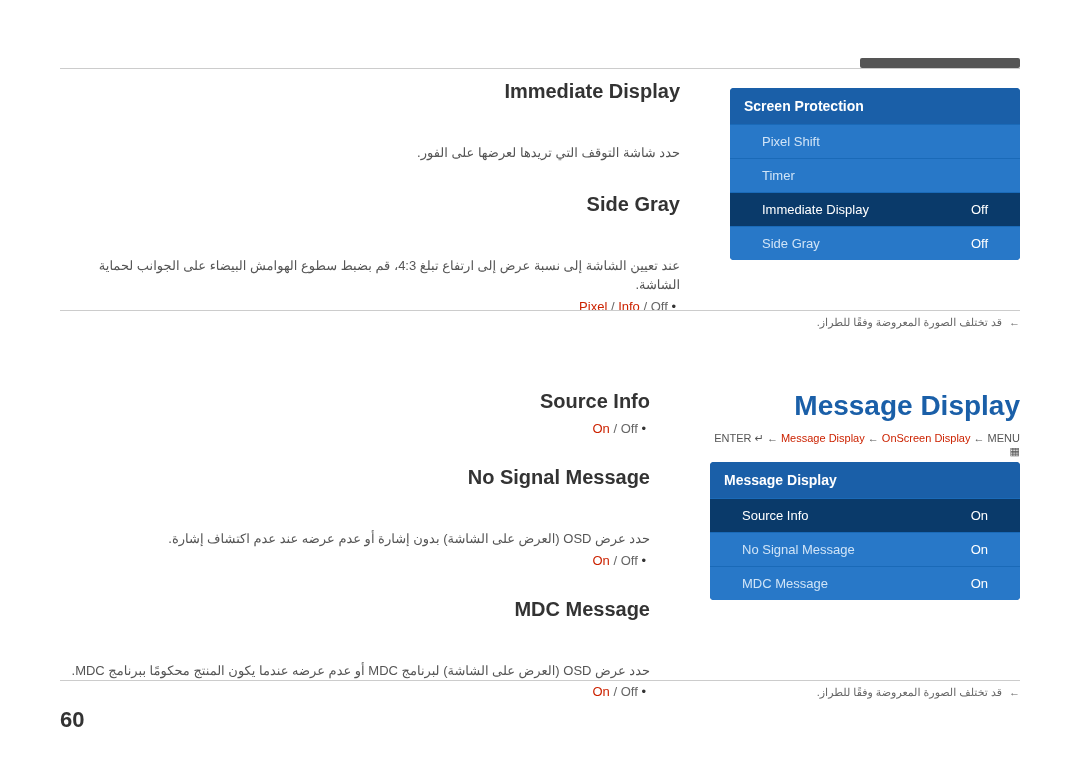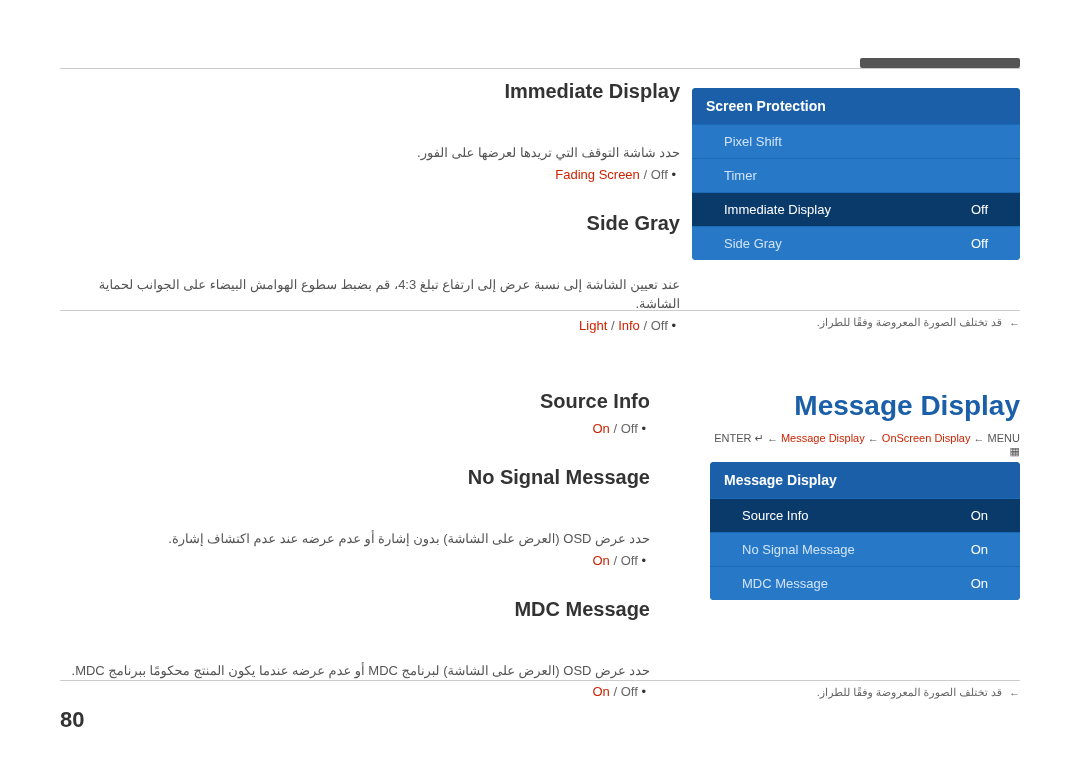--- a/index.html
+++ b/index.html
@@ -90,21 +90,21 @@
     .bullet {
       color: #333;
       margin-right: 4px;
     }
 
     
     .right-panel-top {
       position: absolute;
       top: 88px;
       right: 60px;
-      width: 328px;
+      width: 290px;
     }
 
     .menu-panel {
       background: #1a5fa8;
       border-radius: 4px;
       overflow: hidden;
     }
 
     .menu-panel-header {
       background: #1a5fa8;
@@ -215,34 +215,28 @@
 
 <div class="top-line"></div>
 
 <div class="top-bar-right"></div>
 
 <div class="left-content">
 
   <div class="section-block">
     <div class="section-title">Immediate Display</div>
     <div class="section-arabic">حدد شاشة التوقف التي تريدها لعرضها على الفور.</div>
-    <div class="section-options">
-      <span class="bullet">•</span>
-      <span class="option-red">Fading Screen</span>
-      <span class="option-gray"> / </span>
-      <span class="option-gray">Off</span>
-    </div>
   </div>
 
   <div class="section-block" style="margin-top:20px;">
     <div class="section-title">Side Gray</div>
     <div class="section-arabic">عند تعيين الشاشة إلى نسبة عرض إلى ارتفاع تبلغ 4:3، قم بضبط سطوع الهوامش البيضاء على الجوانب لحماية الشاشة.</div>
     <div class="section-options">
       <span class="bullet">•</span>
-      <span class="option-red">Light</span>
+      <span class="option-red">Pixel</span>
       <span class="option-gray"> / </span>
       <span class="option-red">Info</span>
       <span class="option-gray"> / </span>
       <span class="option-gray">Off</span>
     </div>
   </div>
 
 </div>
 
 <div class="right-panel-top">
@@ -340,13 +334,13 @@
     </div>
   </div>
 </div>
 
 <div class="bottom-divider"></div>
 <div class="bottom-note">
   <span style="margin-left:4px;">←</span>
   <span>قد تختلف الصورة المعروضة وفقًا للطراز.</span>
 </div>
 
-<div class="page-number">80</div>
+<div class="page-number">60</div>
 
 </body></html>

